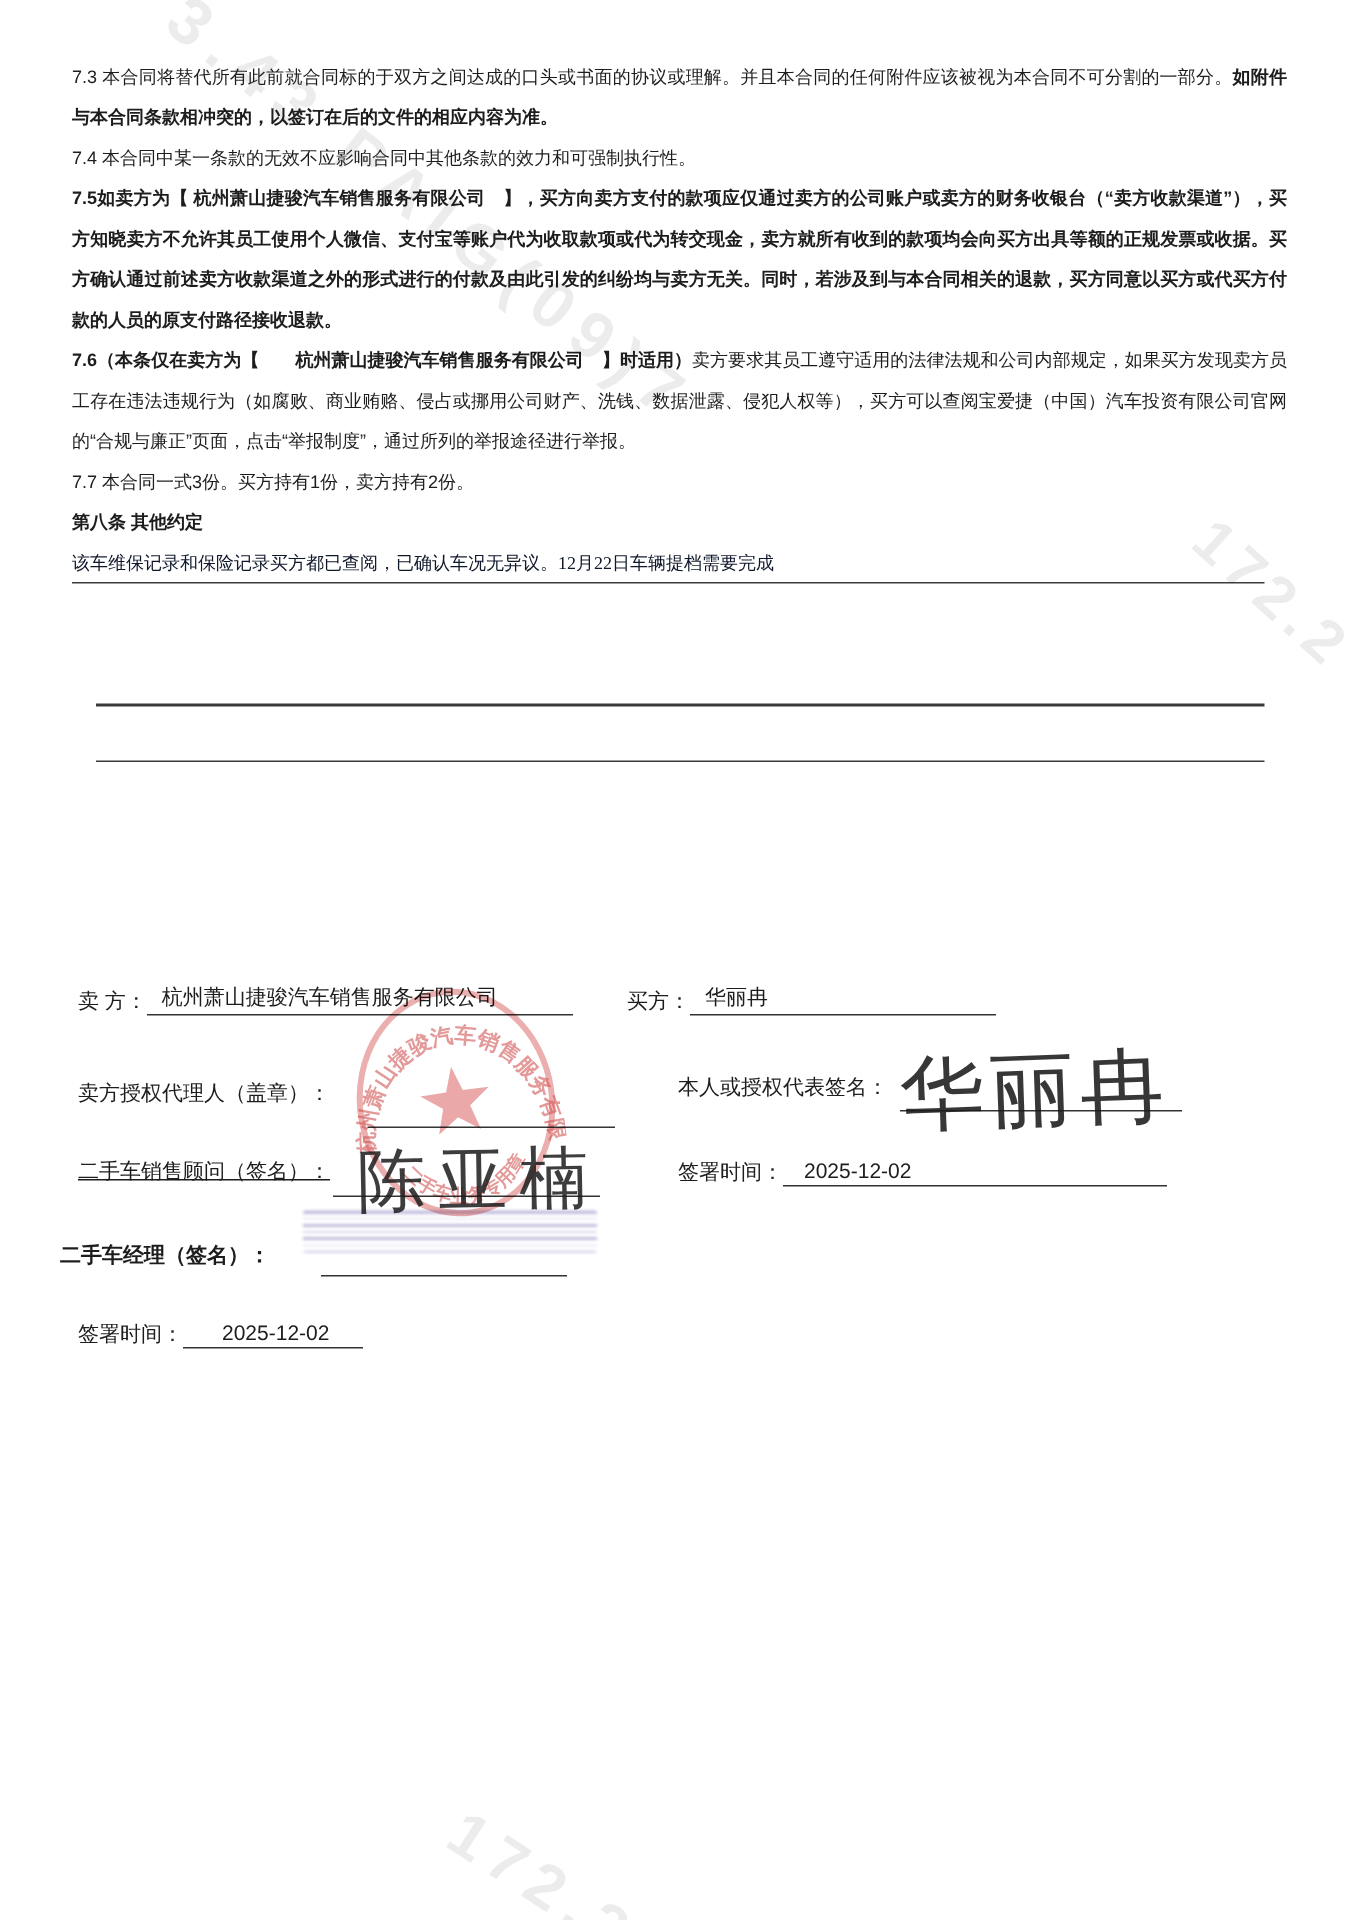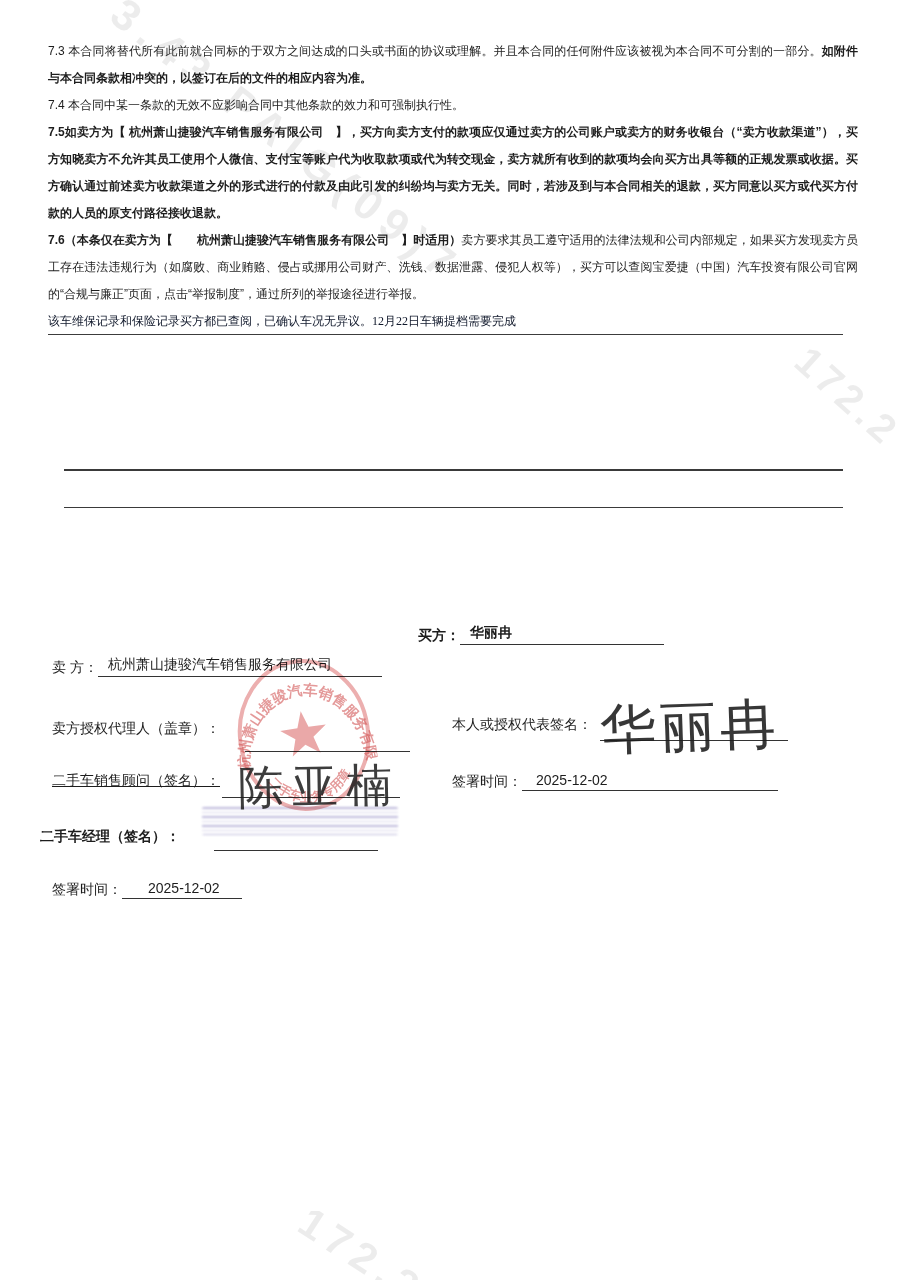--- a/index.html
+++ b/index.html
@@ -54,30 +54,32 @@
 
   <div class="wm wm-tl">3.43 PAIG(09)7</div>
   <div class="wm wm-r">172.2</div>
   <div class="wm wm-b">172.20</div>
 
   <div class="clauses">
     <p><span>7.3  本合同将替代所有此前就合同标的于双方之间达成的口头或书面的协议或理解。并且本合同的任何附件应该被视为本合同不可分割的一部分。</span><span class="bold">如附件与本合同条款相冲突的，以签订在后的文件的相应内容为准。</span></p>
     <p>7.4  本合同中某一条款的无效不应影响合同中其他条款的效力和可强制执行性。</p>
     <p class="bold">7.5如卖方为【 杭州萧山捷骏汽车销售服务有限公司　】，买方向卖方支付的款项应仅通过卖方的公司账户或卖方的财务收银台（“卖方收款渠道”），买方知晓卖方不允许其员工使用个人微信、支付宝等账户代为收取款项或代为转交现金，卖方就所有收到的款项均会向买方出具等额的正规发票或收据。买方确认通过前述卖方收款渠道之外的形式进行的付款及由此引发的纠纷均与卖方无关。同时，若涉及到与本合同相关的退款，买方同意以买方或代买方付款的人员的原支付路径接收退款。</p>
     <p><span class="bold">7.6（本条仅在卖方为【　　杭州萧山捷骏汽车销售服务有限公司　】时适用）</span><span>卖方要求其员工遵守适用的法律法规和公司内部规定，如果买方发现卖方员工存在违法违规行为（如腐败、商业贿赂、侵占或挪用公司财产、洗钱、数据泄露、侵犯人权等），买方可以查阅宝爱捷（中国）汽车投资有限公司官网的“合规与廉正”页面，点击“举报制度”，通过所列的举报途径进行举报。</span></p>
+    <p>7.7  本合同一式3份。买方持有1份，卖方持有2份。</p>
+    <p class="heading">第八条 其他约定</p>
     <p class="note-line">该车维保记录和保险记录买方都已查阅，已确认车况无异议。12月22日车辆提档需要完成</p>
   </div>
 
   <div class="rule rule-1"></div>
   <div class="rule rule-2"></div>
 
   <div class="sig" style="left:52px;top:656px;">
     <span>卖 方：</span><span class="u" style="width:274px;">杭州萧山捷骏汽车销售服务有限公司</span>
   </div>
-  <div class="sig" style="left:418px;top:624px;font-weight:bold;">
+  <div class="sig" style="left:418px;top:656px;">
     <span>买方：</span><span class="u" style="width:194px;">华丽冉</span>
   </div>
 
   <div class="sig" style="left:52px;top:720px;text-align:right;">
     <span>卖方授权代理人（盖章）：</span>
   </div>
   <div class="line" style="left:245px;top:751px;width:165px;"></div>
 
   <div class="sig" style="left:452px;top:716px;font-family:Liberation Mono, monospace;">
     <span>本人或授权代表签名：</span>

